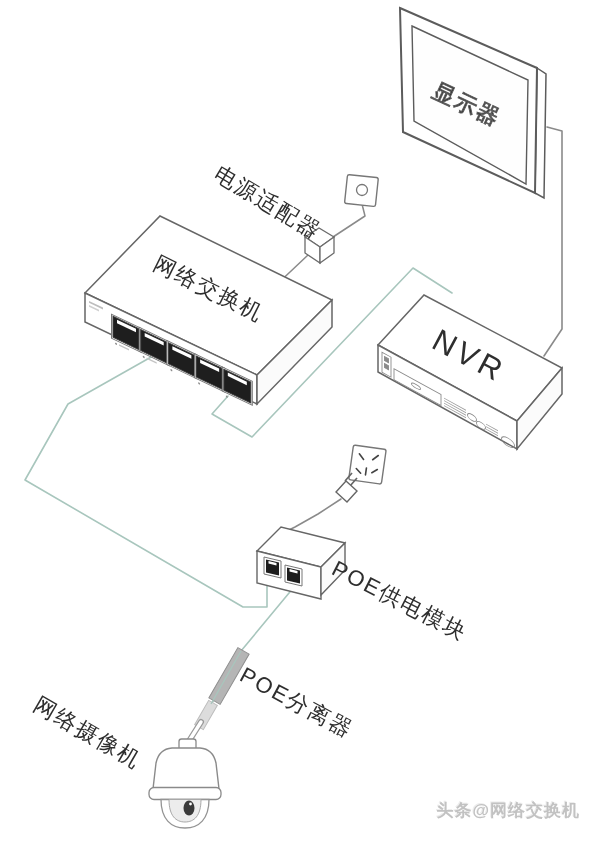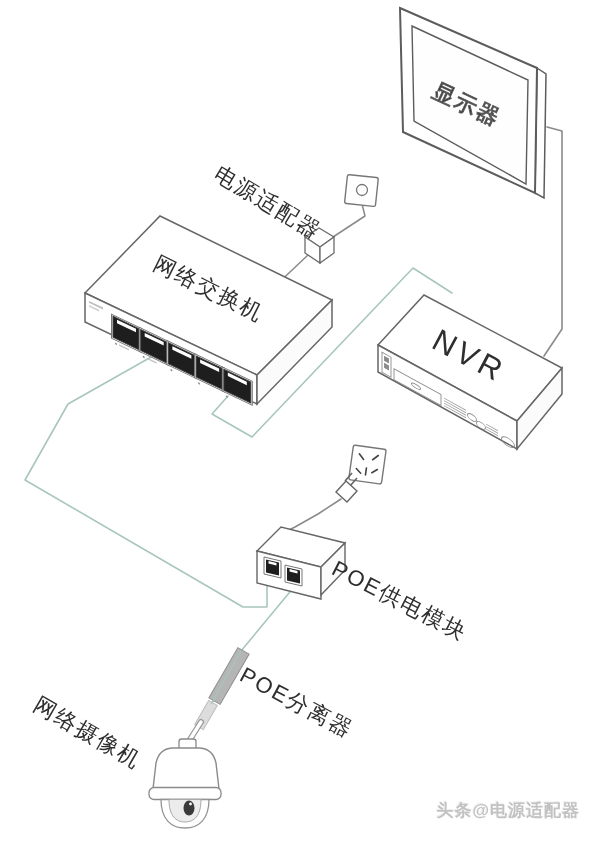--- a/index.html
+++ b/index.html
@@ -182,13 +182,13 @@
     <path d="M161,799.5 C161,819 171,828 185,828 C199,828 209,819 209,799.5 Z" fill="#ffffff" stroke="#949494" stroke-width="1.3"></path>
     <path d="M169,799.5 C169,816 176,822 185,822 C194,822 201,816 201,799.5 Z" fill="#ececec" stroke="#a8a8a8" stroke-width="1"></path>
     <ellipse cx="189" cy="808" rx="5.5" ry="7.5" fill="#3a3a3a"></ellipse>
     <circle cx="190.5" cy="804" r="1.4" fill="#ffffff"></circle>
   </g>
   <text class="node-label" x="88" y="740" text-anchor="middle" font-size="20" transform="rotate(30 88 732)">网络摄像机</text>
 
 </svg>
 </div>
 
-<div class="watermark">头条@电源适配器</div>
+<div class="watermark">头条@网络交换机</div>
 
 </body></html>

